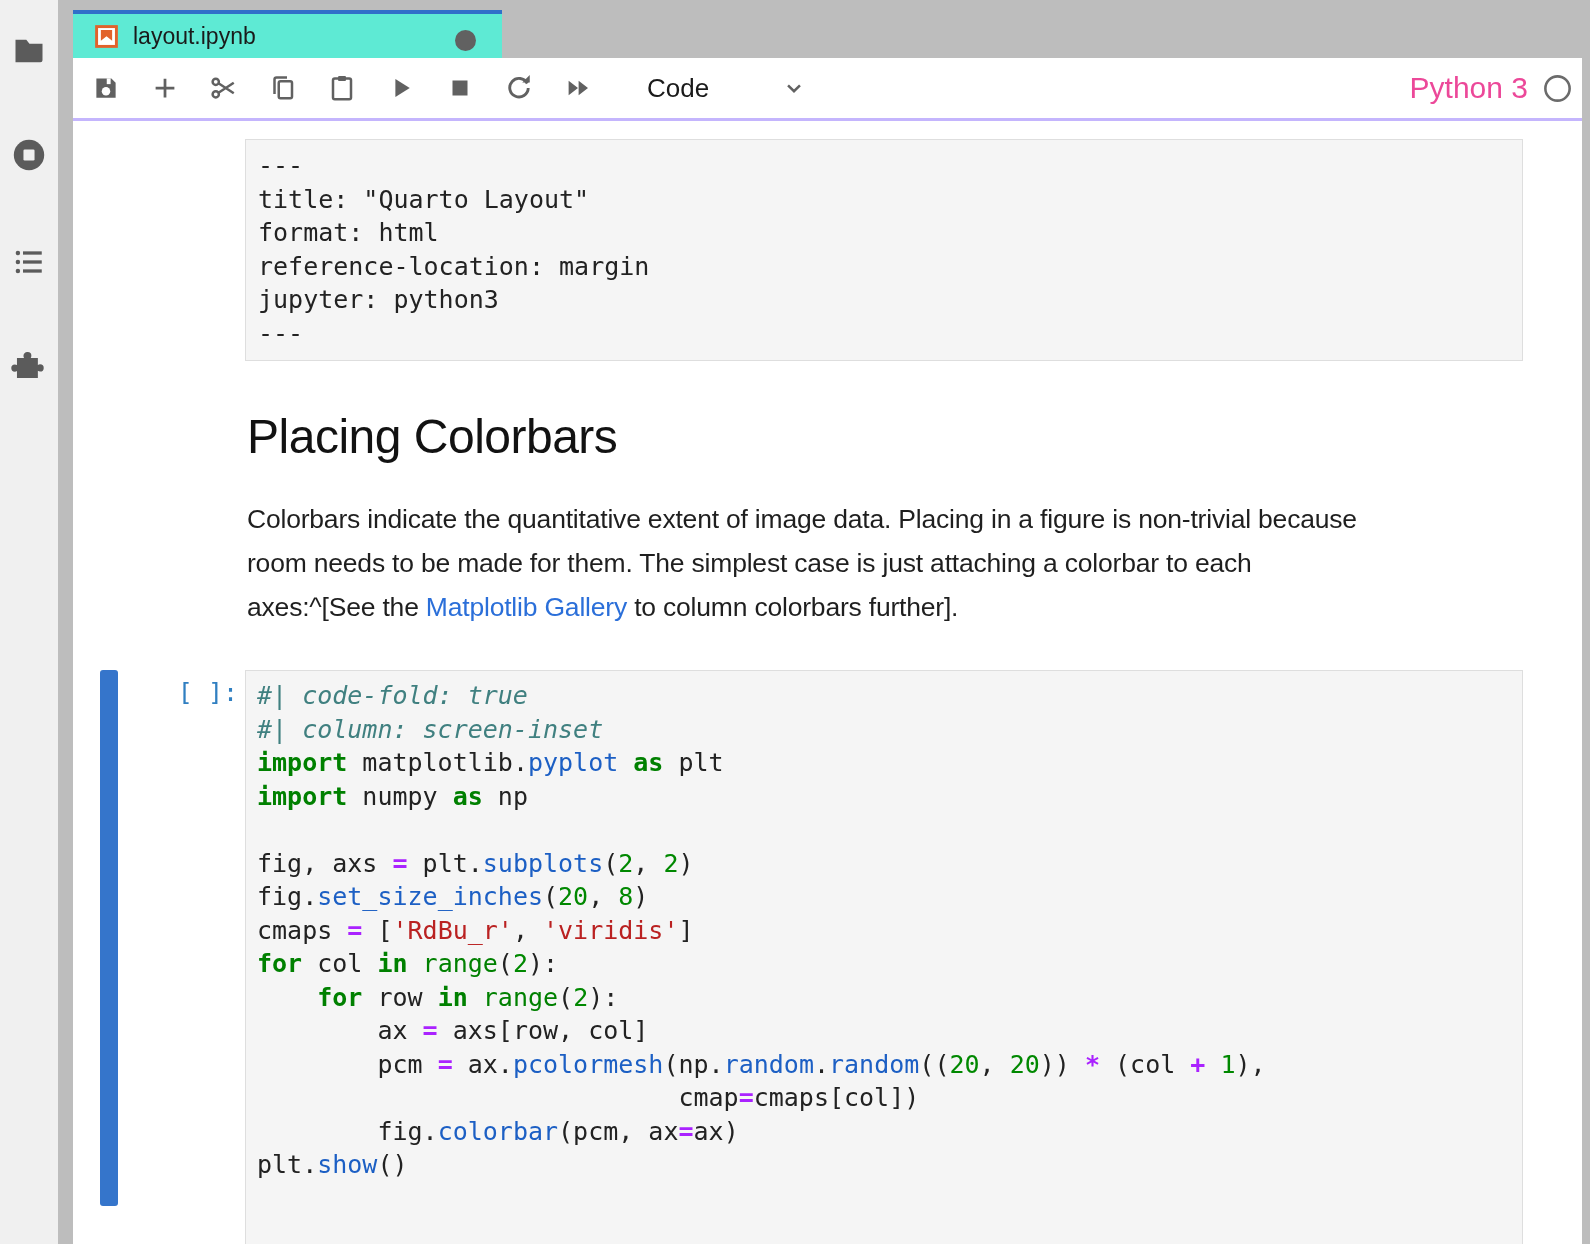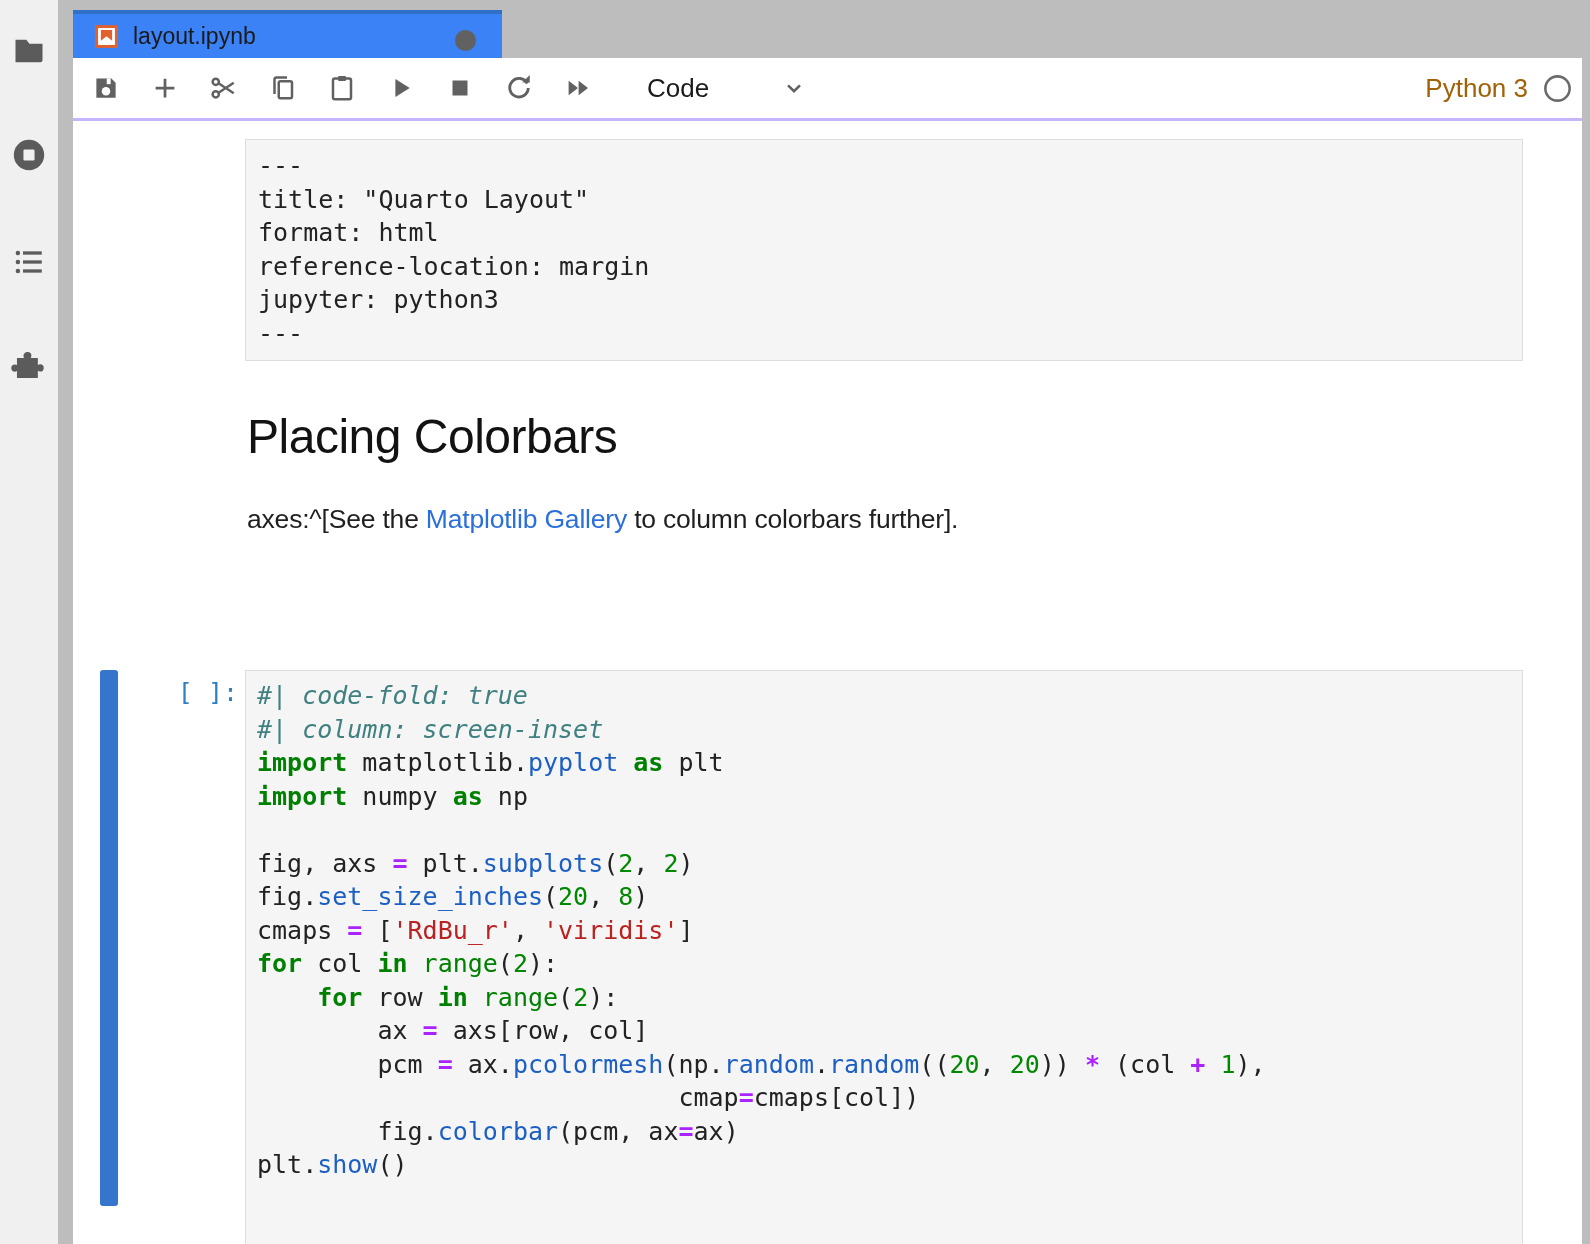--- a/index.html
+++ b/index.html
@@ -12,38 +12,38 @@
   .rail-btn { position:absolute; left:0; width:58px; height:44px; display:flex;
               align-items:center; justify-content:center; color:#5b5b5b; cursor:pointer; }
   .rail-gap { position:absolute; left:58px; top:0; width:15px; height:1244px; background:#bdbdbd; }
   .right-gap{ position:absolute; left:1582px; top:0; width:8px; height:1244px; background:#bdbdbd; }
 
   
   .main { position:absolute; left:73px; top:0; width:1509px; height:1244px; background:#ffffff; }
 
   
   .tabbar { position:absolute; left:0; top:0; width:1509px; height:58px; background:#bdbdbd; }
-  .tab { position:absolute; left:0; top:10px; width:429px; height:48px; background:#3b82f6;
+  .tab { position:absolute; left:0; top:10px; width:429px; height:48px; background:#5eead4;
          border-top:4px solid var(--tab-accent,#3070c9); display:flex; align-items:center; }
   .tab-icon { margin-left:20px; width:27px; height:27px; flex:0 0 auto; }
   .tab-title { margin-left:13px; font-size:23px; color:#1a1a1a; }
   .tab-dot { position:absolute; right:26px; top:16px; width:21px; height:21px;
              border-radius:50%; background:#616161; }
 
   
   .toolbar { position:absolute; left:0; top:58px; width:1509px; height:63px; background:#ffffff;
              border-bottom:3px solid #c4b5fd; display:flex; align-items:center; padding-left:18px; }
   .tb-btn { width:30px; height:30px; margin-right:29px; color:#616161; display:flex;
             align-items:center; justify-content:center; cursor:pointer; flex:0 0 auto; }
   .tb-btn svg { width:30px; height:30px; display:block; }
   .celltype { display:flex; align-items:center; margin-left:25px; cursor:pointer; }
   .celltype .ct-label { font-size:26px; color:#1a1a1a; }
   .celltype svg { width:26px; height:26px; color:#616161; margin-left:72px; }
   .kernel { margin-left:auto; display:flex; align-items:center; padding-right:9px; }
-  .kernel-name { font-size:26px; color:#a16207; cursor:pointer; }
+  .kernel-name { font-size:30px; color:#ec4899; cursor:pointer; }
   .kernel-status { width:31px; height:31px; margin-left:14px; color:#6b6b6b; }
 
   
   .content { position:absolute; left:0; top:121px; width:1509px; height:1123px; background:#ffffff; }
 
   .cell-box { position:absolute; background:var(--cell-bg,#f5f5f5); border:1px solid #dedede; }
   pre.src { font-family:"DejaVu Sans Mono", monospace; font-size:25px; line-height:33.5px;
             color:#222222; white-space:pre; }
 
   .raw-cell { left:172px; top:18px; width:1278px; height:222px; padding:9px 12px; }
@@ -196,20 +196,22 @@
       <pre class="cell-box src raw-cell">---
 title: "Quarto Layout"
 format: html
 reference-location: margin
 jupyter: python3
 ---</pre>
 
       <h1 class="md-heading">Placing Colorbars</h1>
 
       <div class="md-par">
+        <div>Colorbars indicate the quantitative extent of image data. Placing in a figure is non-trivial because</div>
+        <div>room needs to be made for them. The simplest case is just attaching a colorbar to each</div>
         <div><span>axes:^[See the </span><a>Matplotlib Gallery</a><span> to column colorbars further].</span></div>
       </div>
 
       <div class="collapser"></div>
       <div class="prompt">[ ]:</div>
       <pre class="cell-box src code-cell"><span class="tok-com">#| code-fold: true</span>
 <span class="tok-com">#| column: screen-inset</span>
 <span class="tok-kw">import</span><span> matplotlib.</span><span class="tok-prop">pyplot</span><span> </span><span class="tok-kw">as</span><span> plt</span>
 <span class="tok-kw">import</span><span> numpy </span><span class="tok-kw">as</span><span> np</span>
 

